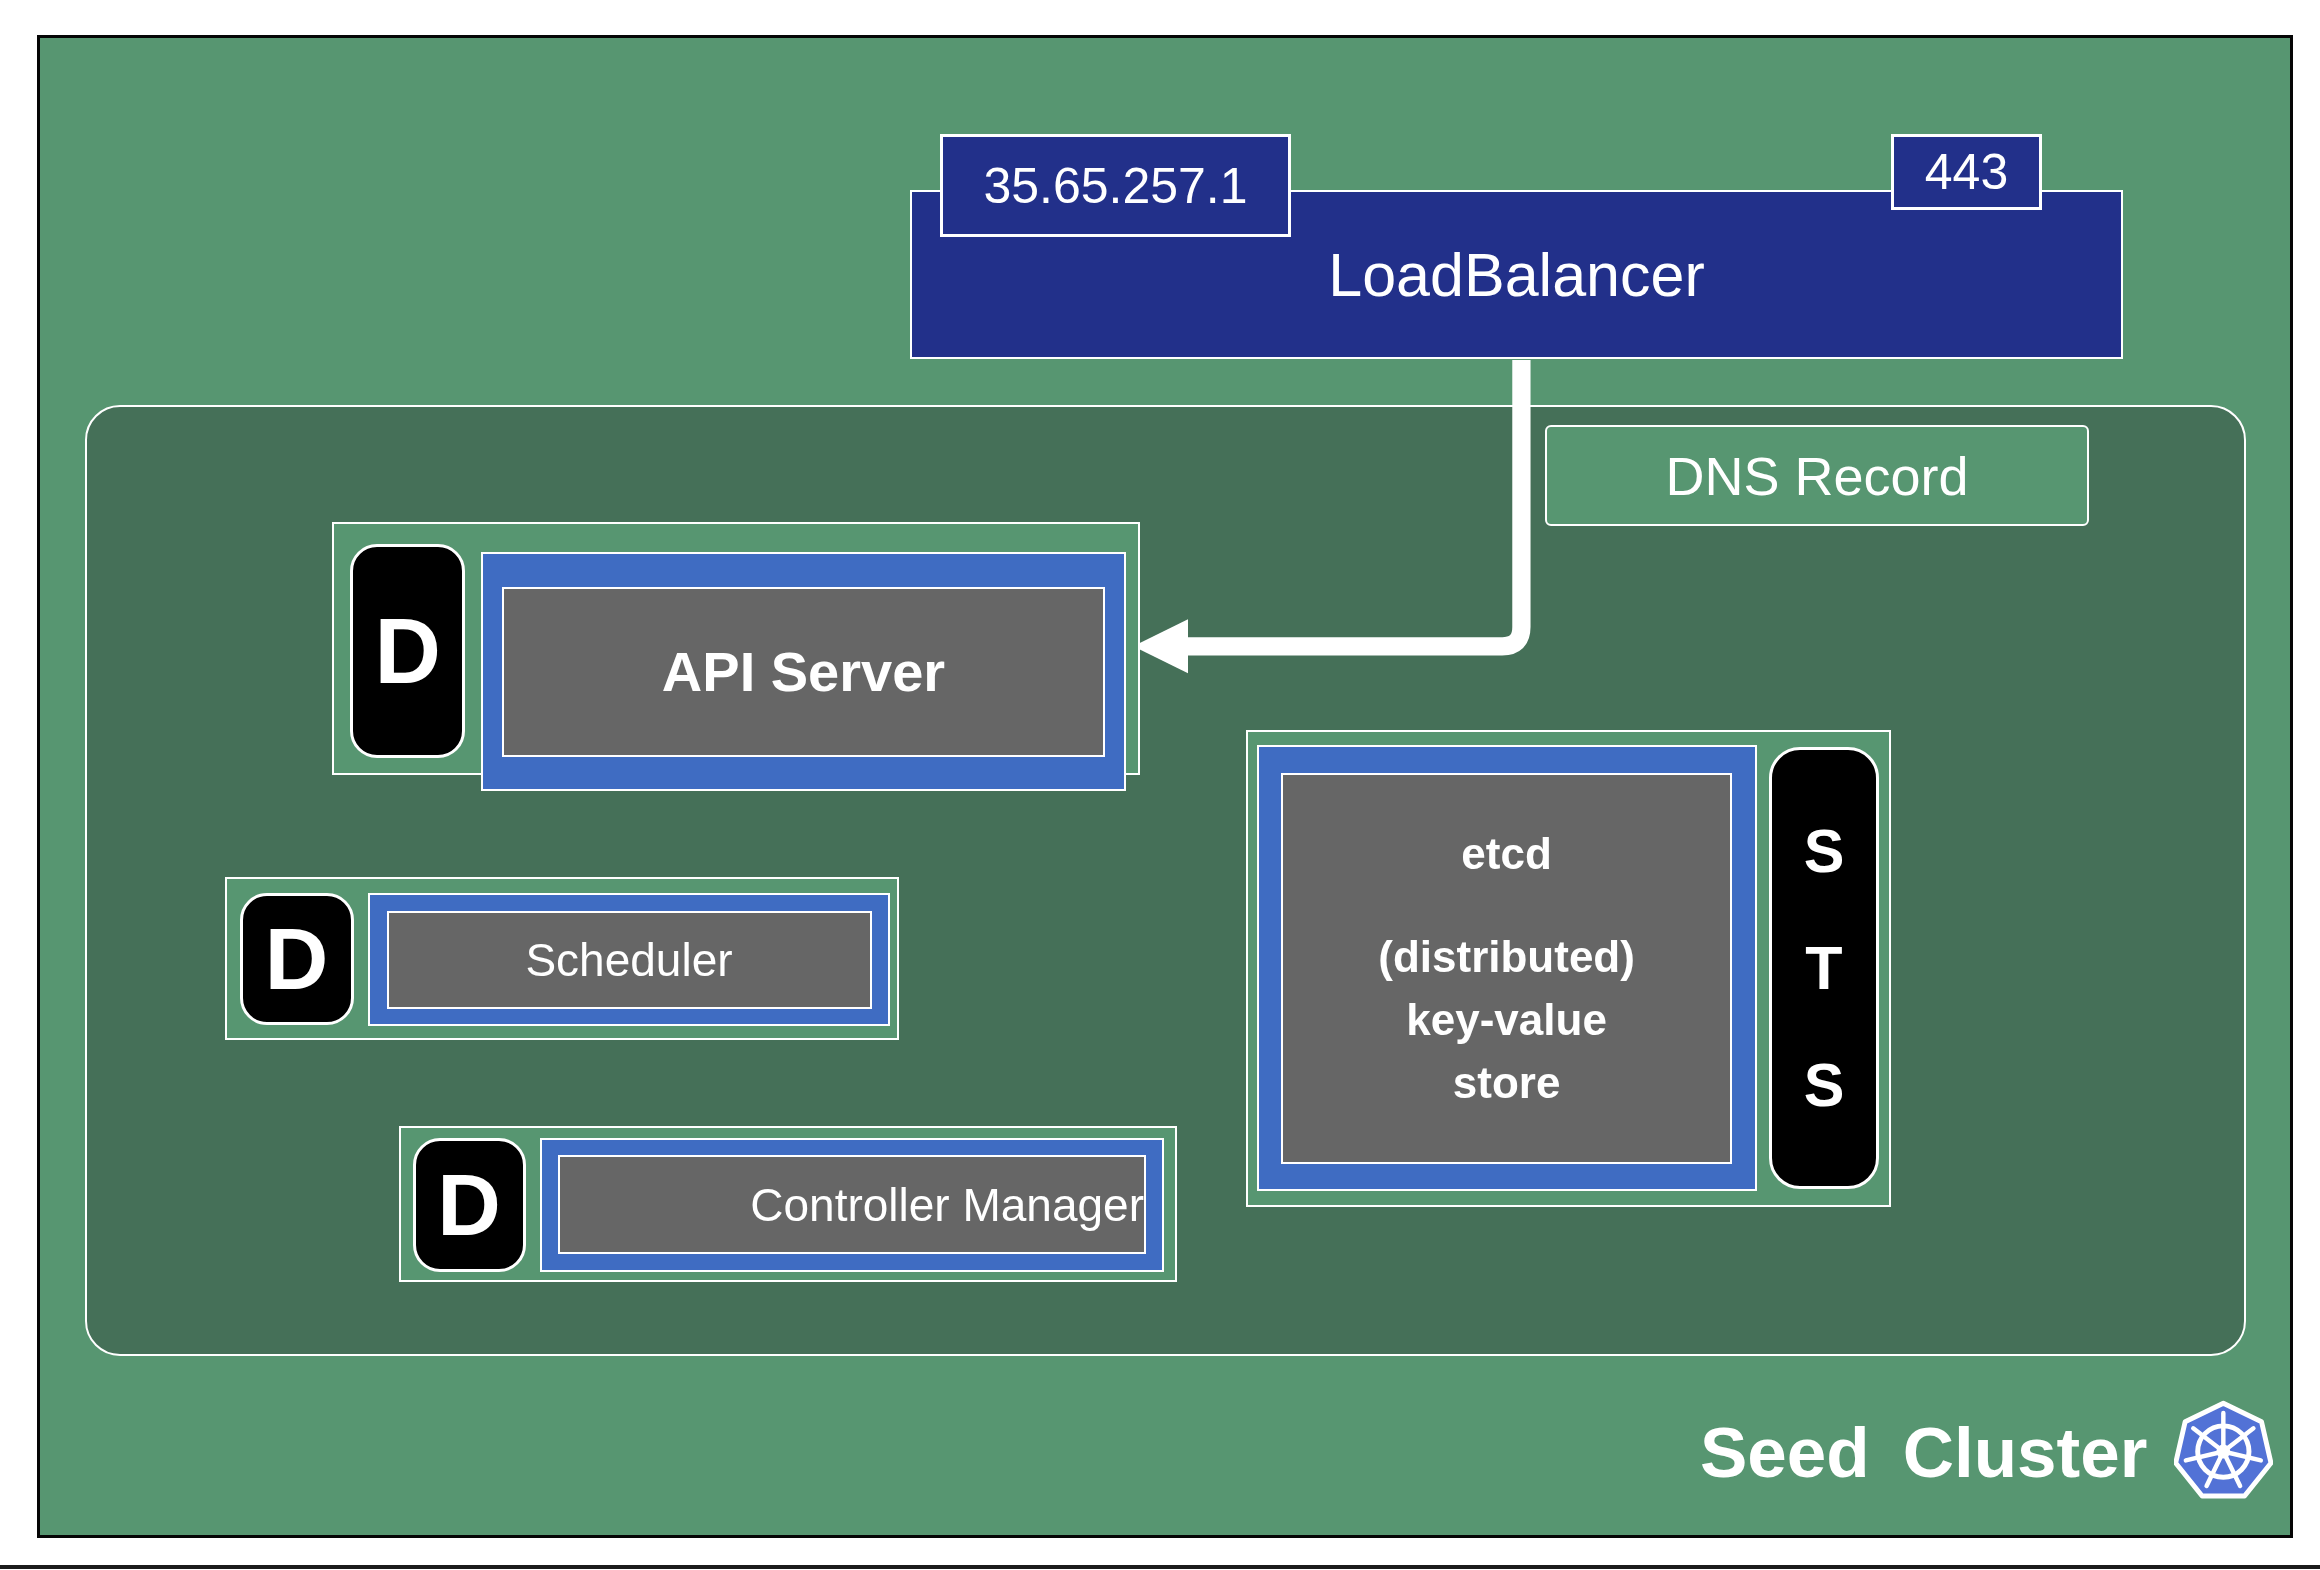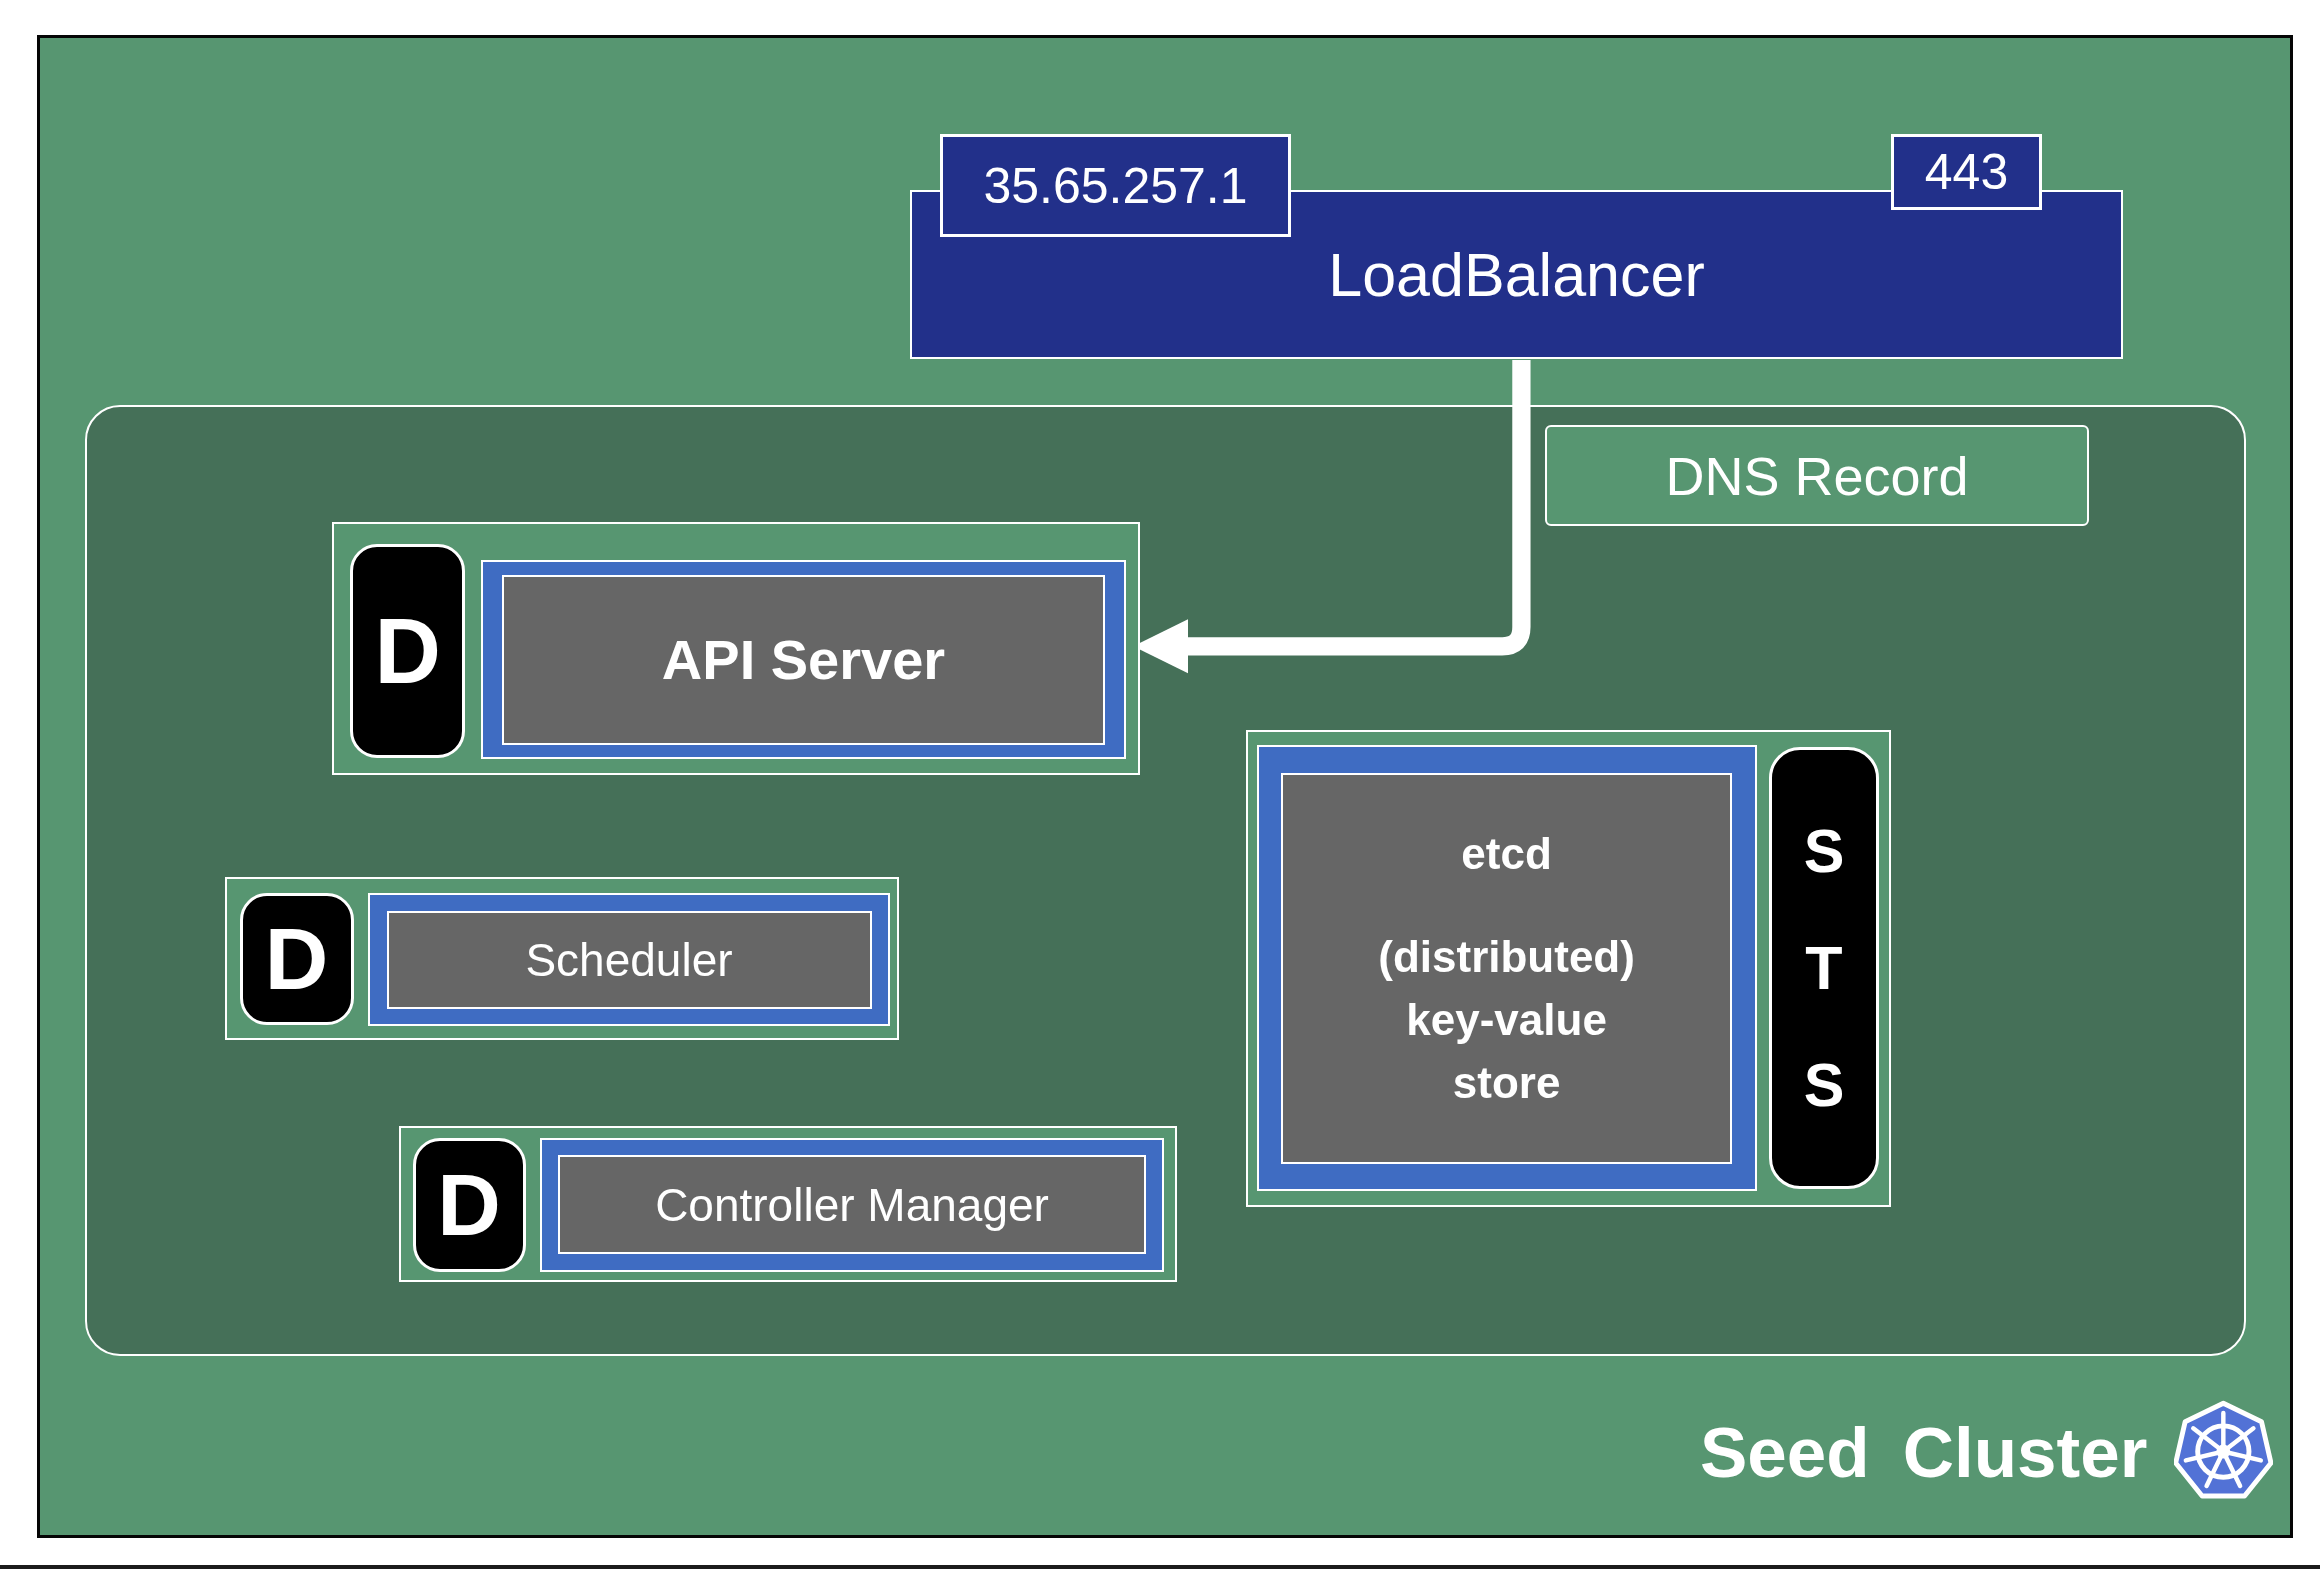--- a/index.html
+++ b/index.html
@@ -29,29 +29,29 @@
   .unit-sched{left:225px;top:877px;width:674px;height:163px;}
   .unit-ctrl{left:399px;top:1126px;width:778px;height:156px;}
   .unit-etcd{left:1246px;top:730px;width:645px;height:477px;}
 
   .dbadge{background:#000000;border:3.8px solid #ffffff;border-radius:27px;color:#ffffff;font-weight:bold;}
   .badge-api{left:16.3px;top:20px;width:115px;height:214px;font-size:92px;}
   .badge-sched{left:12.5px;top:14.4px;width:114px;height:132px;font-size:88px;}
   .badge-ctrl{left:11.5px;top:9.6px;width:113px;height:134px;font-size:88px;}
 
   .bluebox{background:#3f6cc2;border:2.9px solid #ffffff;}
-  .blue-api{left:147px;top:36px;width:645px;height:199px;}
+  .blue-api{left:147px;top:28px;width:645px;height:239px;}
   .blue-sched{left:141px;top:14.4px;width:522px;height:133px;}
   .blue-ctrl{left:139px;top:9.6px;width:624px;height:134px;}
   .blue-etcd{left:8.6px;top:13.4px;width:500px;height:446px;}
 
   .graybox{background:#666666;border:2.9px solid #ffffff;color:#ffffff;text-align:center;}
   .gray-api{width:599px;height:166px;font-size:56px;font-weight:bold;}
   .gray-sched{width:481px;height:94px;font-size:46px;}
-  .gray-ctrl{width:584px;height:95px;font-size:46px;}
+  .gray-ctrl{width:584px;height:95px;font-size:46px;justify-content:flex-end;}
   .gray-etcd{width:447px;height:387px;font-size:44px;font-weight:bold;flex-direction:column;}
   .etcd-gap{height:40px;}
   .etcd-line{line-height:63px;}
 
   .sts-badge{left:521px;top:15.4px;width:110px;height:442px;background:#000000;border:3.8px solid #ffffff;
              border-radius:31px;color:#ffffff;font-weight:bold;font-size:61px;flex-direction:column;}
   .sts-letter{line-height:117px;}
 
   .footer{left:1700px;top:1389px;width:573px;height:127px;display:flex;align-items:center;
           justify-content:flex-end;gap:27px;color:#ffffff;font-size:71px;}

